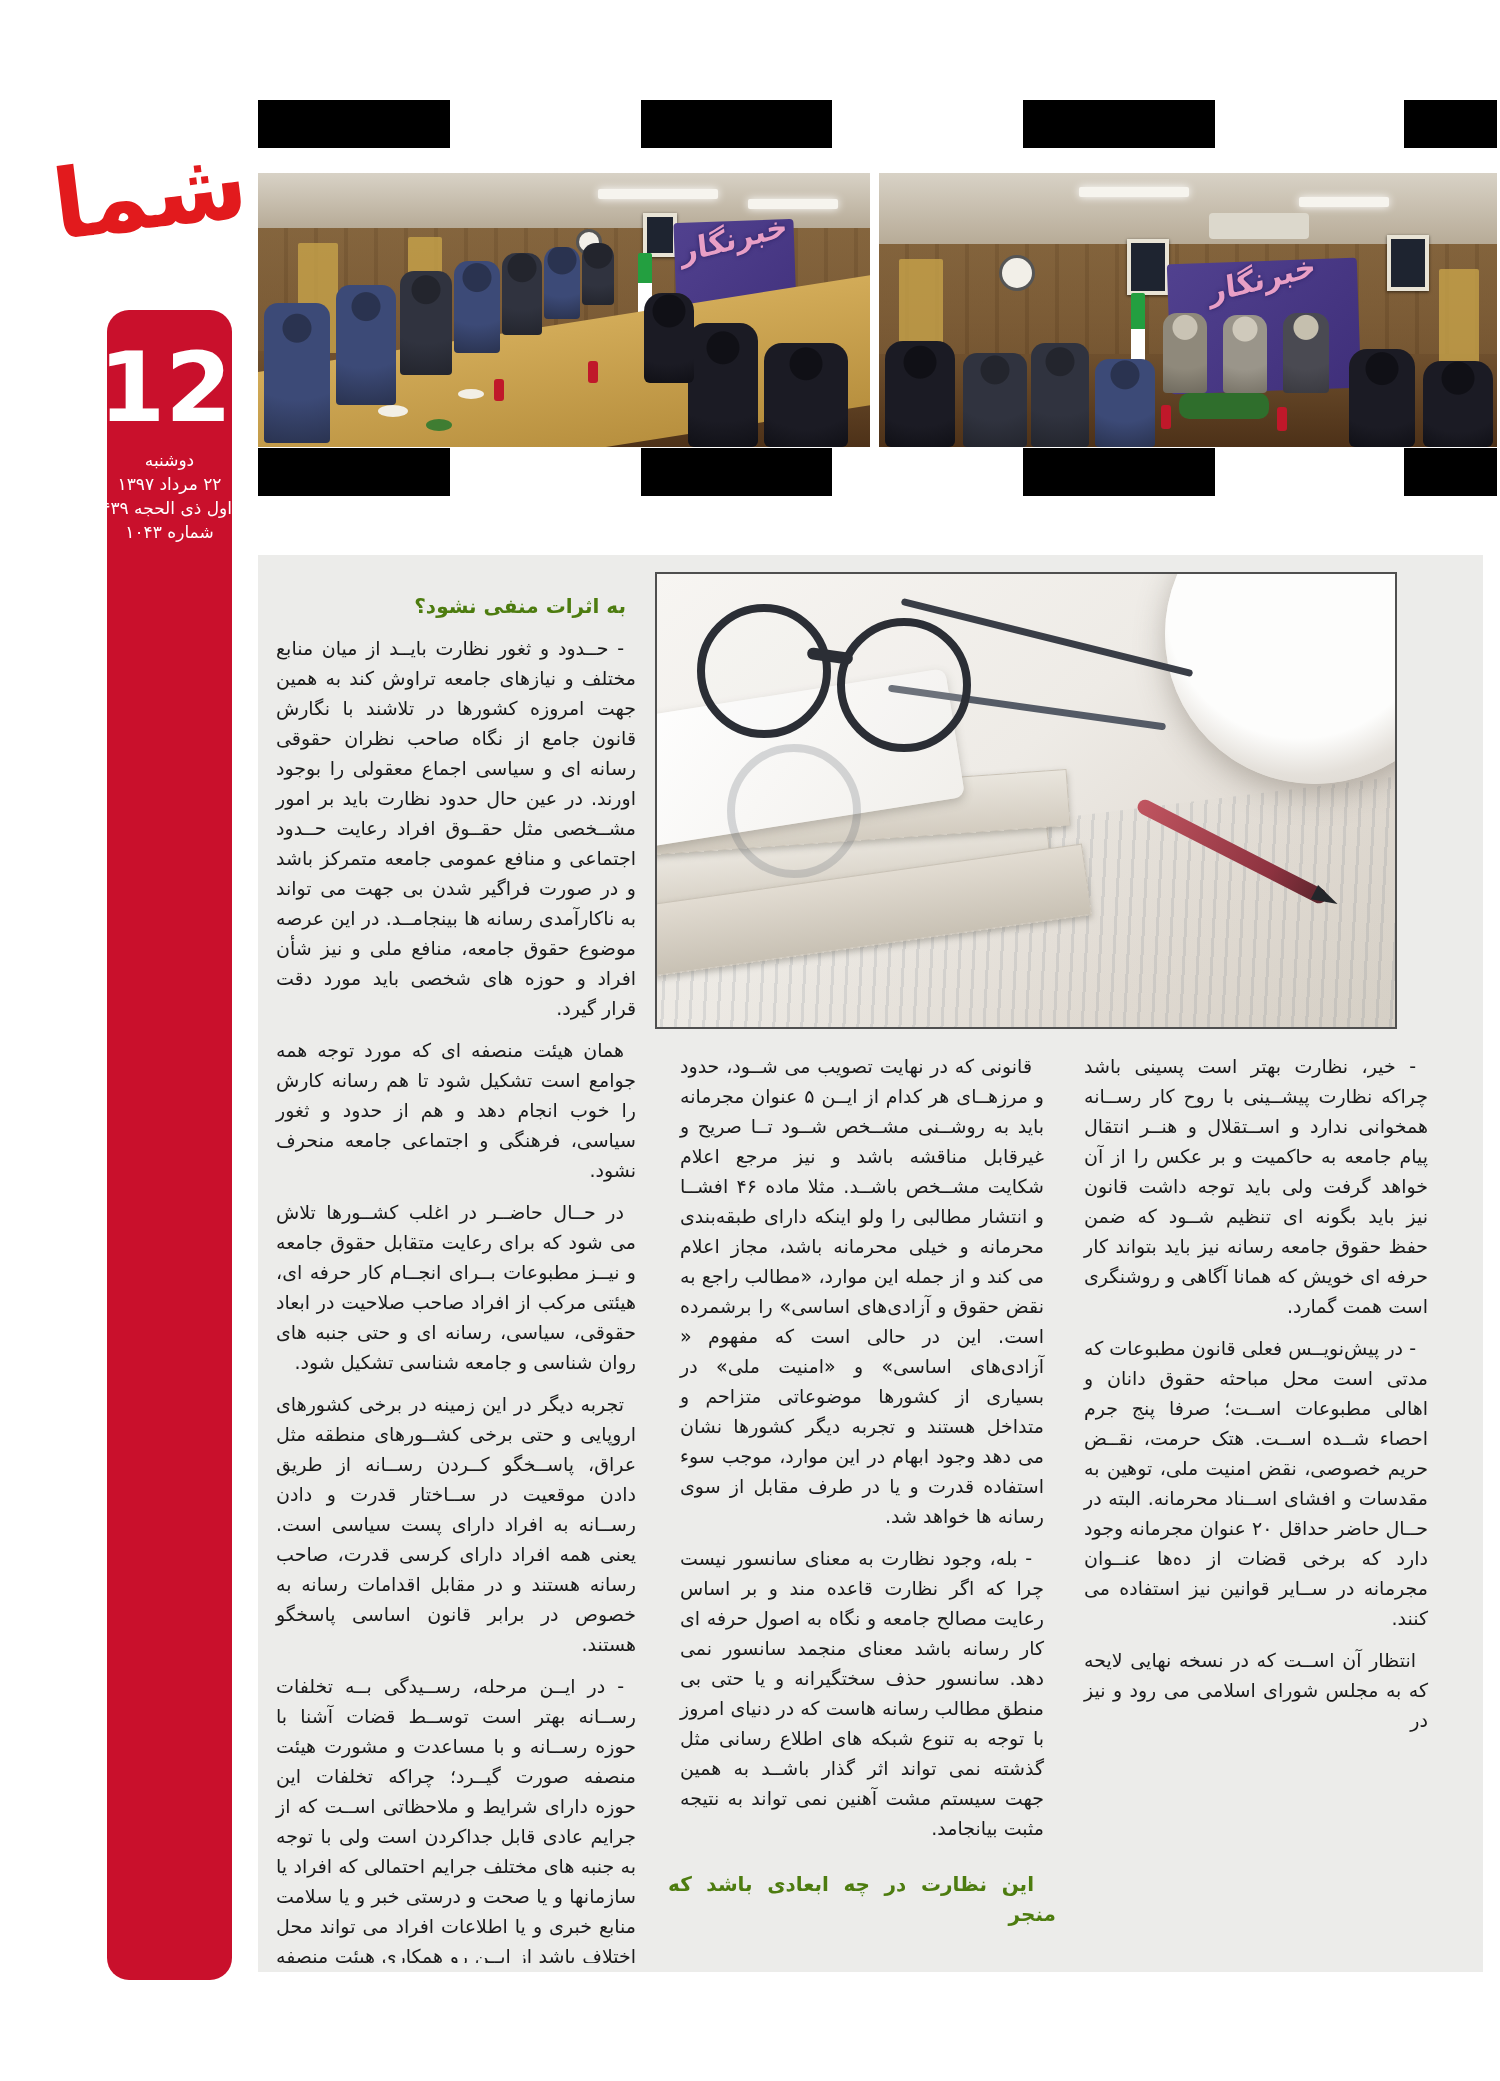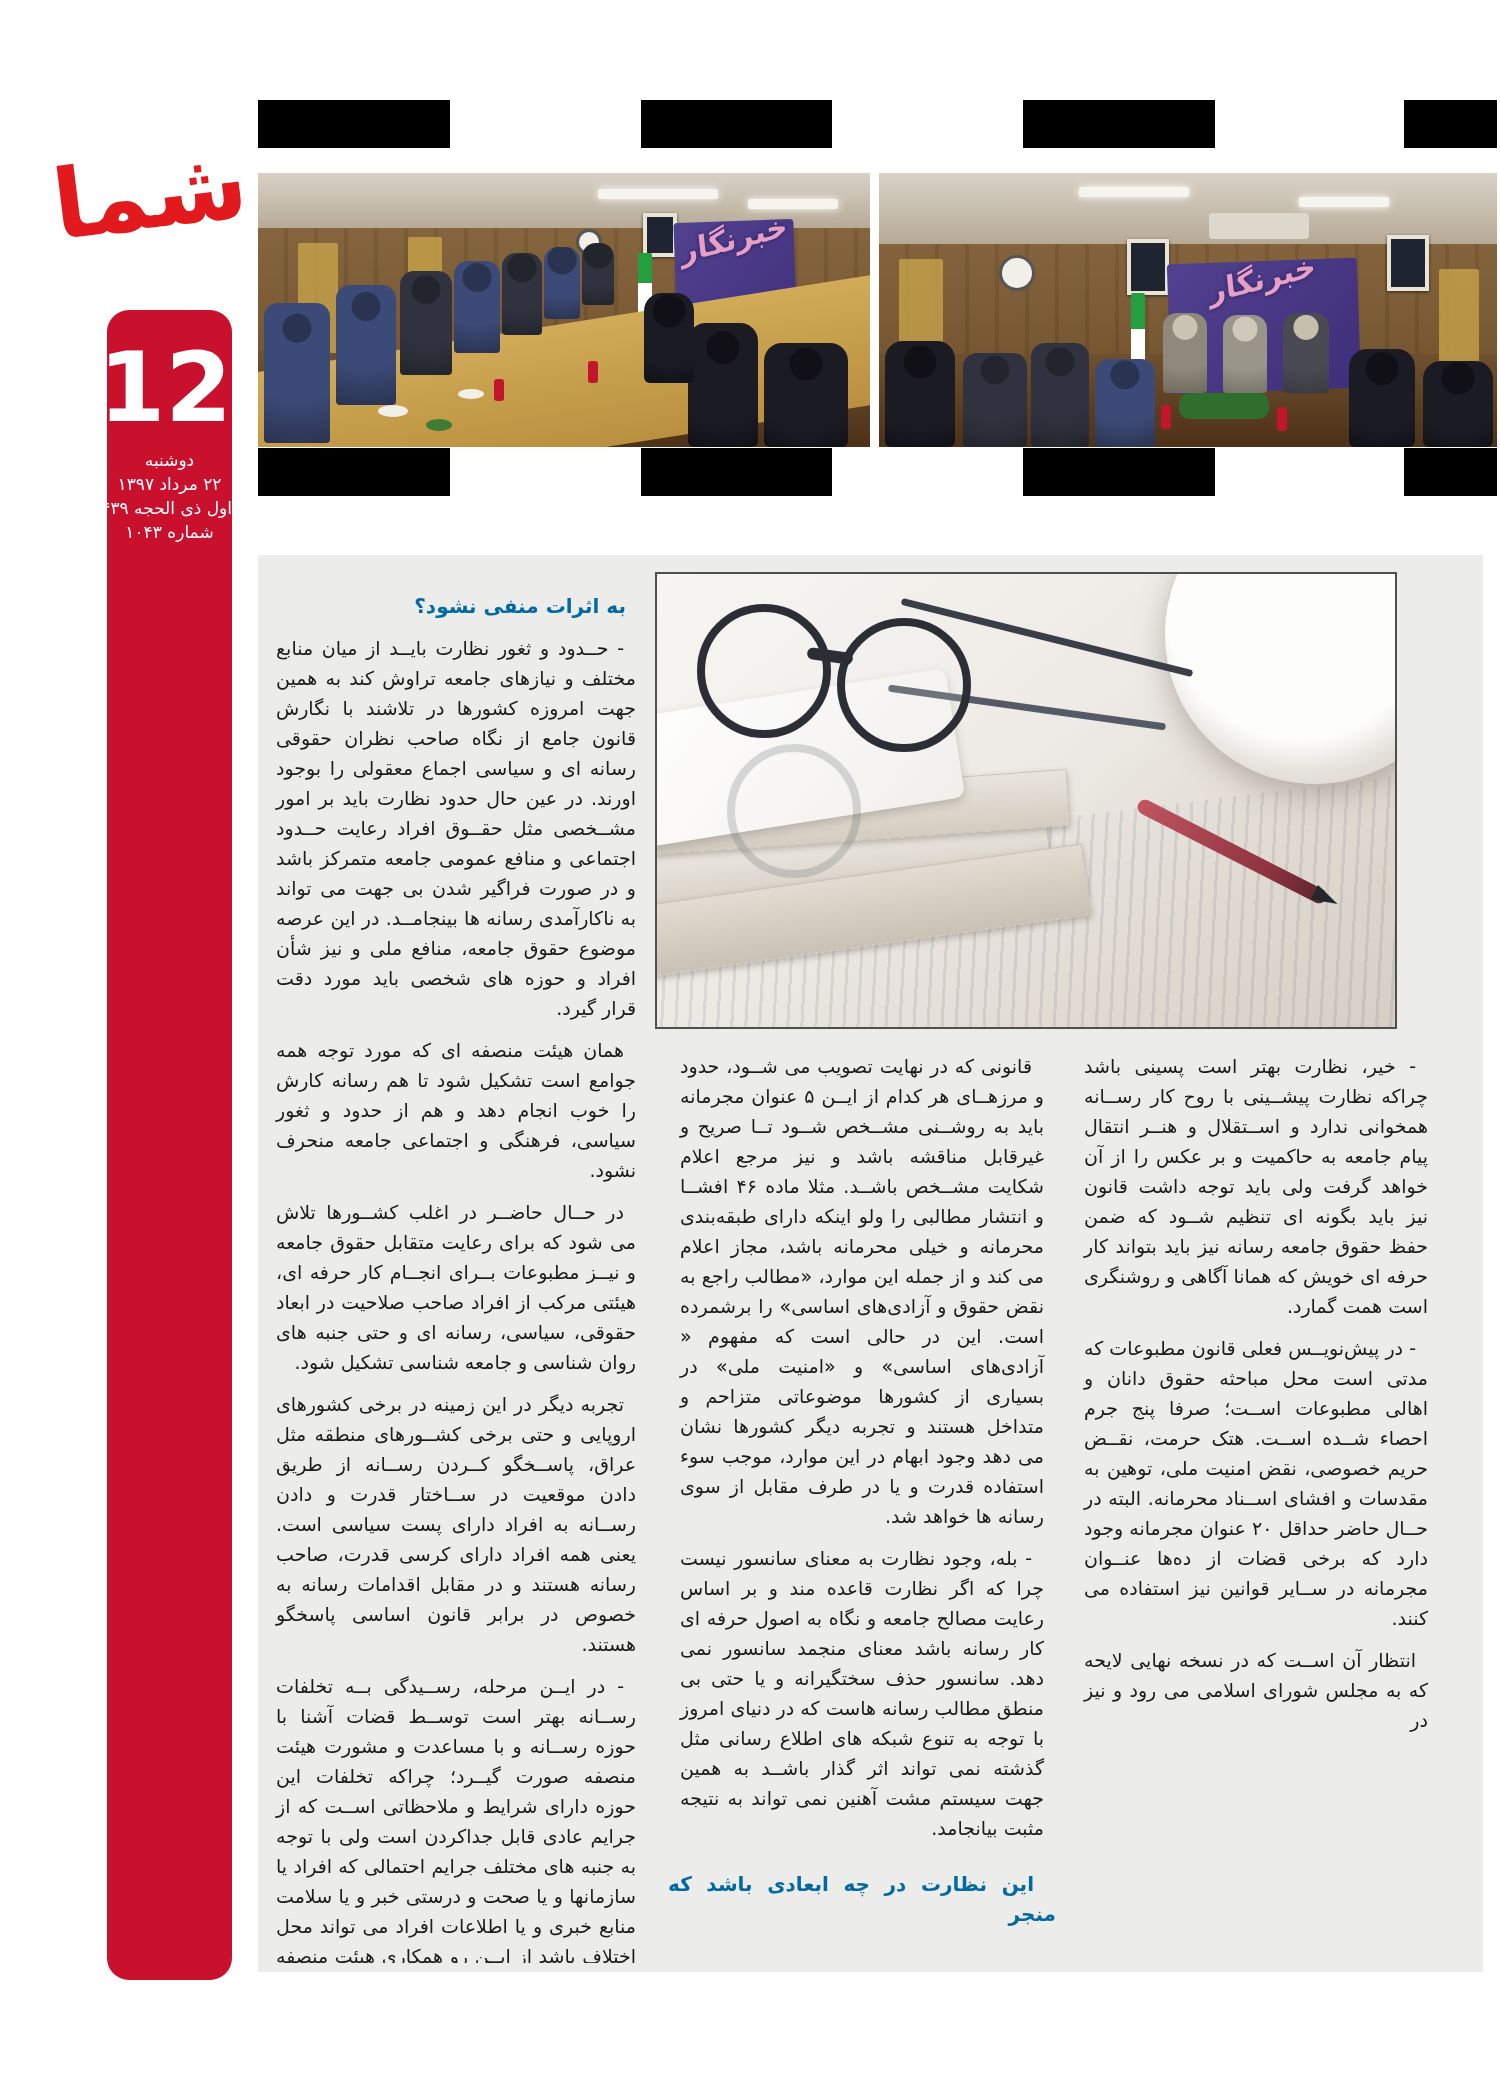--- a/index.html
+++ b/index.html
@@ -50,21 +50,21 @@
   .temple{height:7px;background:#3a3e47;border-radius:4px;}
   .pen{width:210px;height:15px;border-radius:8px;transform:rotate(27deg);
        background:linear-gradient(90deg,#c05560,#8e3340 70%,#5a242c);}
   .pentip{width:0;height:0;border-left:26px solid #23262b;border-top:8px solid transparent;border-bottom:8px solid transparent;transform:rotate(27deg);}
   
   .col{position:absolute;direction:rtl;color:#1b1b1b;font-size:19px;line-height:30px;
        text-align:justify;overflow:hidden;}
   .col p{margin:12px;text-indent:12px;text-align:justify;text-align-last:right;}
   .col p + p{margin-top:2px;}
   .col .q{font-weight:bold;font-size:20px;line-height:30px;margin:26px 0 6px;text-indent:22px;
-          text-align:justify;text-align-last:right;color:#0369a1;}
+          text-align:justify;text-align-last:right;color:#4d7c0f;}
   .col .q.first{margin-top:0;}
 </style>
 </head>
 <body>
 
 <div class="abs logo">شما</div>
 
 <div class="abs sidebar">
   <div class="pagenum">12</div>
   <div class="dateline">دوشنبه</div>

